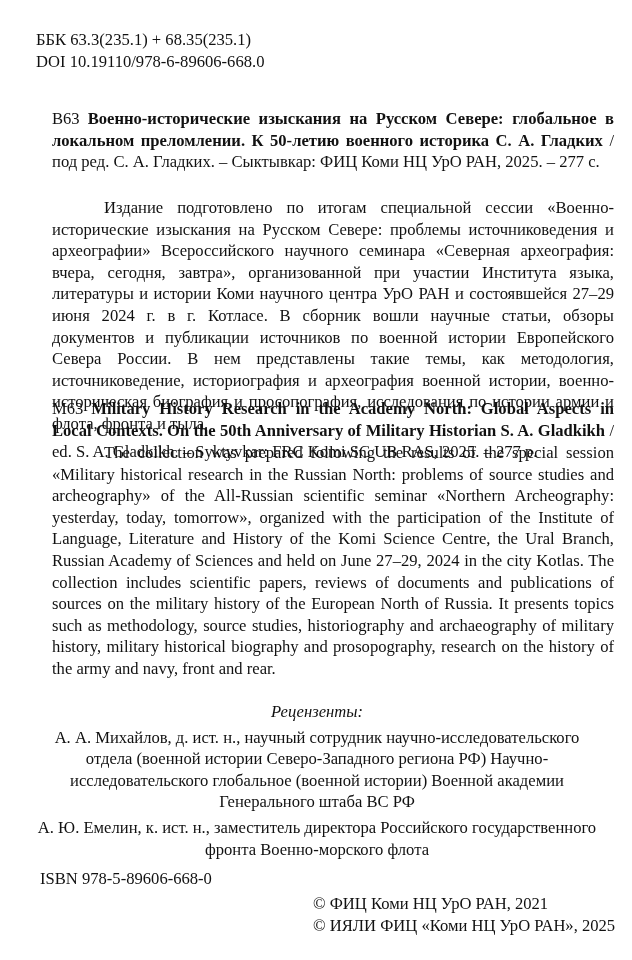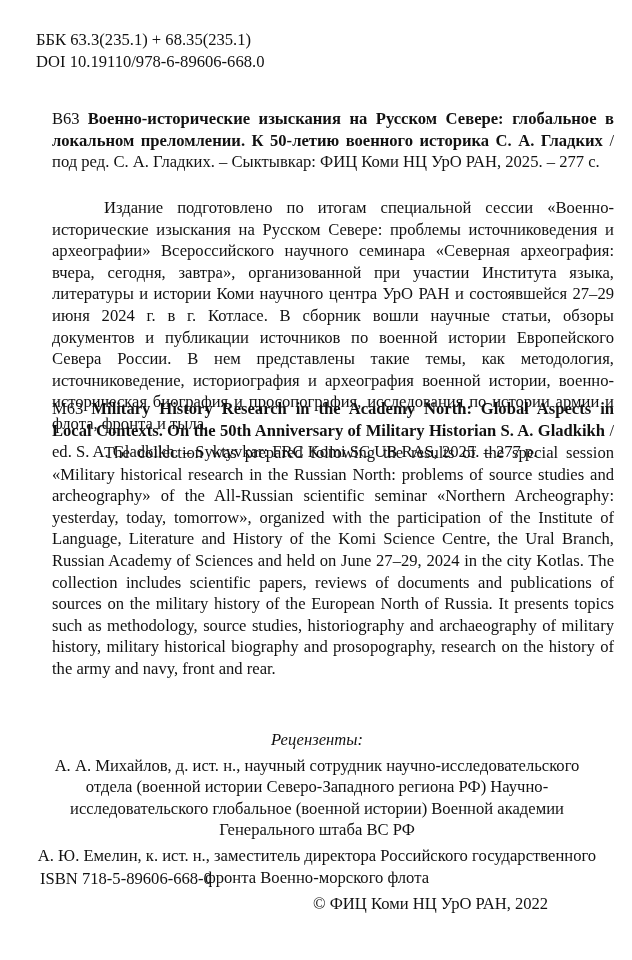--- a/index.html
+++ b/index.html
@@ -19,21 +19,21 @@
     hyphens: manual;
   }
   .entry { position: absolute; left: 0; width: 562px; margin-left: 16px; }
   .entry .code { margin-right: 8px; }
   .entry b { font-weight: bold; }
   .indent { text-indent: 52px; }
   .ru-entry { top: 108px; }
   .ru-annot { top: 197px; }
   .en-entry { top: 398px; }
   .en-annot { top: 442px; }
-  .reviewers { position: absolute; top: 701px; left: 0; width: 562px; text-align: center; line-height: 21.6px; margin-top: 28px; }
+  .reviewers { position: absolute; top: 701px; left: 0; width: 562px; text-align: center; line-height: 21.6px; }
   .reviewers-title { font-style: italic; margin-bottom: 0; }
   .reviewer { margin-top: 4px; }
   .reviewer:first-of-type { margin-top: 0; }
   .isbn { position: absolute; top: 869px; left: 4px; }
   .copyright { position: absolute; top: 893px; left: 277px; line-height: 21.6px; white-space: nowrap; }
 </style>
 </head>
 <body>
 
 <div class="page">
@@ -50,19 +50,20 @@
   <p class="para entry en-entry"><span class="code">M63</span><b>Military History Research in the Academy North: Global Aspects in Local Contexts. On the 50th Anniversary of Military Historian S. A. Gladkikh</b><span> / ed. S. A. Gladkikh. – Syktyvkar: FRC Komi SC UB RAS, 2025. – 277 p.</span></p>
 
   <p class="para entry indent en-annot">The collection was prepared following the results of the special session «Military historical research in the Russian North: problems of source studies and archeography» of the All-Russian scientific seminar «Northern Archeography: yesterday, today, tomorrow», organized with the participation of the Institute of Language, Literature and History of the Komi Science Centre, the Ural Branch, Russian Academy of Sciences and held on June 27–29, 2024 in the city Kotlas. The collection includes scientific papers, reviews of documents and publications of sources on the military history of the European North of Russia. It presents topics such as methodology, source studies, historiography and archaeography of military history, military historical biography and prosopography, research on the history of the army and navy, front and rear.</p>
 
   <div class="reviewers">
     <div class="reviewers-title">Рецензенты:</div>
     <div class="reviewer">А. А. Михайлов, д. ист. н., научный сотрудник научно-исследовательского отдела (военной истории Северо-Западного региона РФ) Научно-исследовательского глобальное (военной истории) Военной академии Генерального штаба ВС РФ</div>
     <div class="reviewer">А. Ю. Емелин, к. ист. н., заместитель директора Российского государственного фронта Военно-морского флота</div>
   </div>
 
-  <div class="isbn">ISBN 718-5-89606-668-0</div>
+  <div class="isbn">ISBN 978-5-89606-668-0</div>
 
   <div class="copyright">
-    <div>© ФИЦ Коми НЦ УрО РАН, 2022</div>
+    <div>© ФИЦ Коми НЦ УрО РАН, 2021</div>
+    <div>© ИЯЛИ ФИЦ «Коми НЦ УрО РАН», 2025</div>
   </div>
 
 </div>
 
 </body></html>

